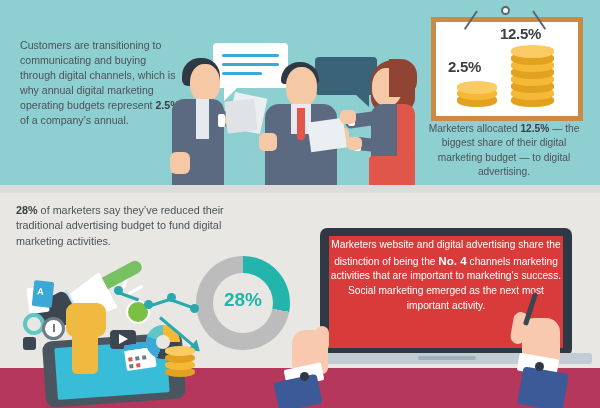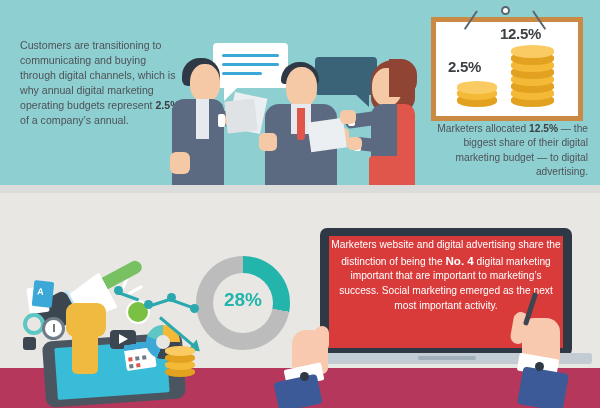--- a/index.html
+++ b/index.html
@@ -13,21 +13,21 @@
   
   .band-teal{position:absolute;left:0;top:0;width:600px;height:193px;background:#8ecfd2;}
   .band-gray{position:absolute;left:0;top:193px;width:600px;height:215px;background:#e8e7e4;}
   .band-maroon{position:absolute;left:0;top:368px;width:600px;height:40px;background:#b5375c;}
 
   
   .txt{position:absolute;color:#4e5256;line-height:1.42;}
   .txt b{font-weight:bold;color:#3c4043;}
 
   #copy-intro{left:20px;top:38px;width:160px;font-size:10.6px;}
-  #copy-coins{left:420px;top:122px;width:168px;font-size:10.2px;text-align:right;}
+  #copy-coins{left:420px;top:122px;width:168px;font-size:10.2px;text-align:center;}
   #copy-reduced{left:16px;top:203px;width:250px;font-size:10.8px;}
 
   
   .frame-hook{position:absolute;left:501px;top:6px;width:9px;height:9px;border-radius:50%;
               background:#fff;border:2px solid #5b6570;box-sizing:border-box;z-index:4;}
   .frame-wire{position:absolute;top:11px;width:2px;height:22px;background:#5b6570;z-index:3;}
   .frame-wire.l{left:476px;transform:rotate(34deg);transform-origin:top center;}
   .frame-wire.r{left:532px;transform:rotate(-34deg);transform-origin:top center;}
   .frame{position:absolute;left:431px;top:17px;width:152px;height:104px;
          background:#fff;border:5px solid #cb8a44;box-sizing:border-box;overflow:hidden;}
@@ -190,20 +190,23 @@
       </div>
       <div class="pct-lbl" style="left:12px;top:36px;font-size:15px;">2.5%</div>
       <div class="pct-lbl" style="left:64px;top:3px;font-size:15px;">12.5%</div>
     </div>
 
     <div class="txt" id="copy-coins">
       <span>Marketers allocated </span><b>12.5%</b><span> — the biggest share of their digital marketing budget — to digital advertising.</span>
     </div>
   </div>
 
+  <div class="txt" id="copy-reduced">
+    <b>28%</b><span> of marketers say they’ve reduced their traditional advertising budget to fund digital marketing activities.</span>
+  </div>
 
   <div class="donut-wrap">
     <div class="donut"></div>
     <div class="donut-hole"></div>
     <div class="donut-val">28%</div>
   </div>
 
   <div>
 
     <div class="spark" style="left:124px;top:274px;width:3px;height:16px;transform:rotate(22deg);"></div>
@@ -265,21 +268,21 @@
       <div class="coin" style="left:0;top:1px;width:30px;height:10px;background:#f9cb62;"></div>
     </div>
   </div>
 
   <div>
     <div class="laptop-body">
       <div class="laptop-screen"></div>
     </div>
 
     <div id="copy-screen">
-      <span>Marketers website and digital advertising share the distinction of being the </span><b>No. 4</b><span> digital marketing important that are important to marketing’s success. Social marketing emerged as the next most important activity.</span>
+      <span>Marketers website and digital advertising share the distinction of being the </span><b>No. 4</b><span> channels marketing activities that are important to marketing’s success. Social marketing emerged as the next most important activity.</span>
     </div>
 
     <div class="laptop-base"></div>
     <div class="laptop-notch"></div>
 
     <div class="hand" style="left:292px;top:330px;width:36px;height:44px;border-radius:14px 8px 6px 10px;"></div>
     <div class="hand" style="left:315px;top:326px;width:14px;height:26px;border-radius:7px;"></div>
     <div class="cuff" style="left:285px;top:366px;width:38px;height:18px;transform:rotate(-12deg);"></div>
     <div class="sleeve" style="left:276px;top:378px;width:44px;height:30px;border-radius:4px;transform:rotate(-12deg);"></div>
     <div class="cufflink" style="left:300px;top:372px;"></div>

